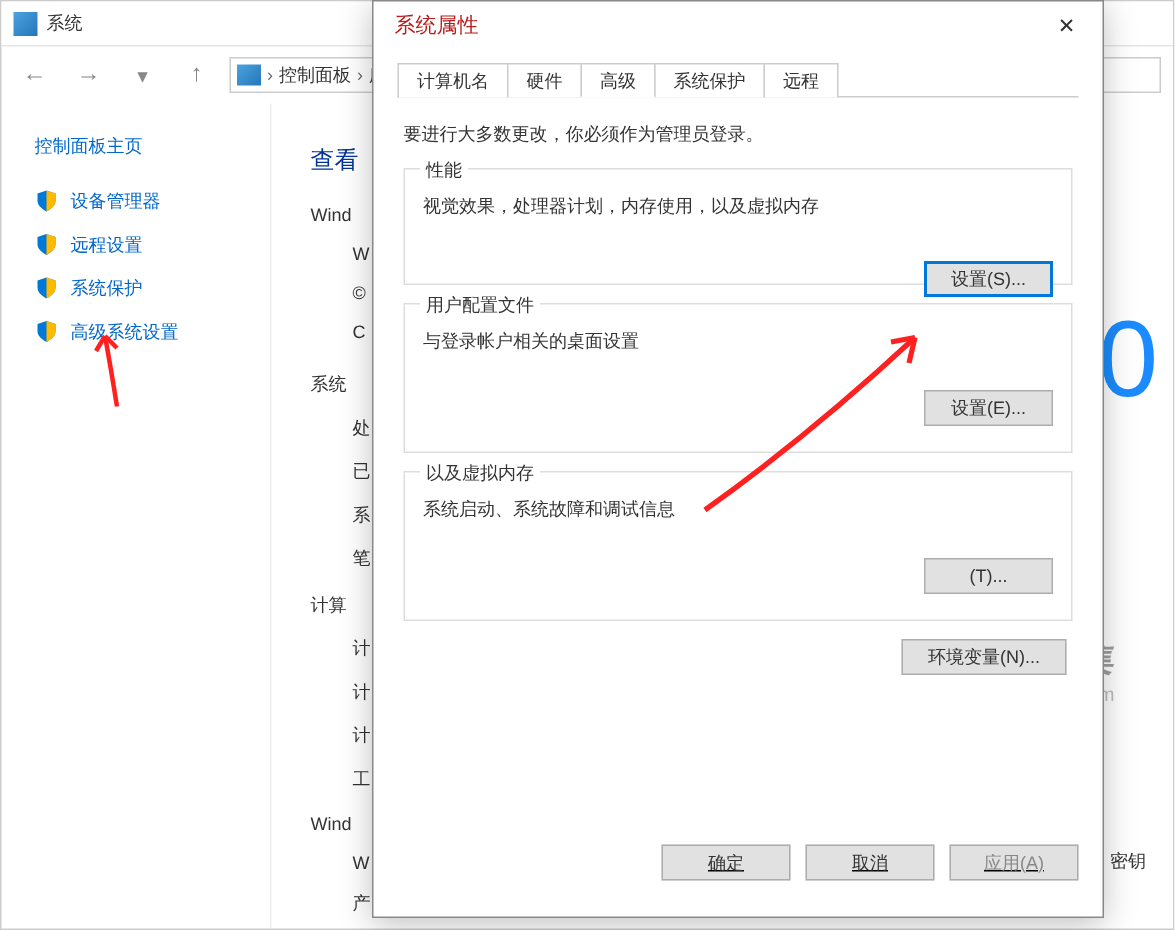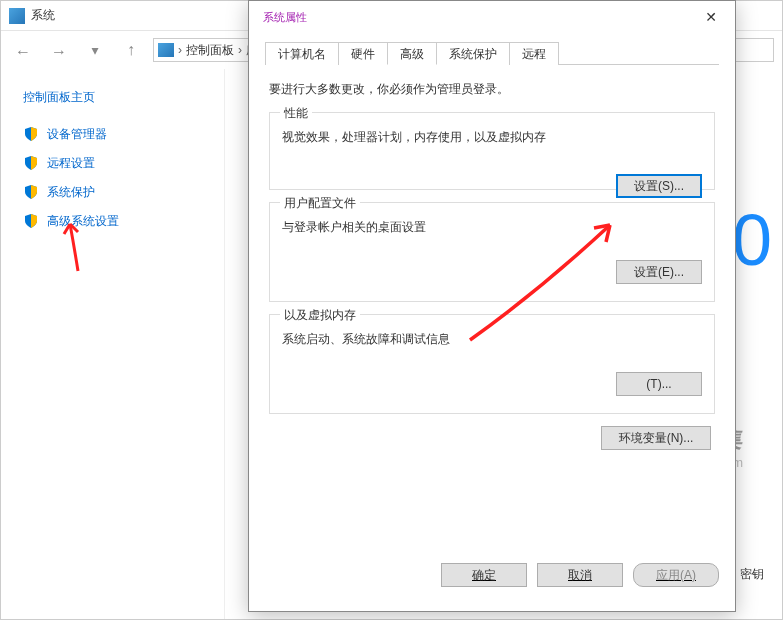--- a/index.html
+++ b/index.html
@@ -10,53 +10,53 @@
     .sys-titlebar { height: 30px; border-bottom: 1px solid #e5e5e5; display: flex; align-items: center; padding: 0 8px; background: #fff; }
     .sys-title-icon { width: 16px; height: 16px; background: linear-gradient(135deg,#4aa3df,#2676b8); margin-right: 6px; }
     .sys-title { color: #333; }
     .sys-nav { height: 38px; display: flex; align-items: center; padding: 0 8px; gap: 8px; }
     .nav-arrow { width: 28px; height: 28px; display: flex; align-items: center; justify-content: center; color: #888; font-size: 16px; }
     .breadcrumb-bar { flex: 1; border: 1px solid #ccc; height: 24px; display: flex; align-items: center; padding: 0 4px; gap: 4px; background: #fff; }
     .bc-icon { width: 16px; height: 14px; background: linear-gradient(135deg,#4aa3df,#2676b8); }
     .bc-seg { color: #333; }
     .bc-sep { color: #666; }
     .sys-body { display: flex; height: calc(100% - 68px); }
-    .sys-sidebar { width: 224px; padding: 20px 0 0 22px; border-right: 1px solid #eee; }
+    .sys-sidebar { width: 180px; padding: 20px 0 0 22px; border-right: 1px solid #eee; }
     .sidebar-home { color: #0066cc; margin-bottom: 20px; display: block; }
     .sidebar-link { display: flex; align-items: flex-start; margin-bottom: 12px; gap: 8px; color: #0066cc; }
     .shield-icon { width: 16px; height: 16px; }
     .sys-main { flex: 1; padding: 28px 0 0 26px; position: relative; }
     .main-heading { color: #003399; font-size: 16px; font-weight: normal; margin-bottom: 18px; }
     .main-label { color: #333; margin-bottom: 12px; display: block; }
     .main-indent { margin-left: 28px; }
     .big-0 { position: absolute; right: 10px; top: 130px; font-size: 72px; color: #1a8cff; font-weight: 300; }
     
     
     .watermark { position: absolute; right: 40px; bottom: 150px; opacity: 0.95; pointer-events: none; }
     .wm-arrow { width: 36px; height: 36px; }
     .wm-text { font-size: 24px; color: #999; font-weight: bold; font-style: italic; letter-spacing: 1px; }
     
     
     .dialog { position: absolute; top: 0; left: 248px; width: 488px; height: 612px; background: #fff; border: 1px solid #888; box-shadow: 0 4px 20px rgba(0,0,0,0.25); }
     .dlg-titlebar { height: 32px; display: flex; align-items: center; justify-content: space-between; padding: 0 4px 0 14px; }
-    .dlg-title { color: #a21caf; font-size: 11px; }
+    .dlg-title { color: #b91c1c; font-size: 14px; }
     .dlg-close { width: 40px; height: 28px; display: flex; align-items: center; justify-content: center; font-size: 14px; color: #333; }
     .dlg-body { padding: 8px 16px 0 16px; height: calc(100% - 80px); }
     .tabs { display: flex; border-bottom: 1px solid #ccc; height: 24px; position: relative; }
     .tab { padding: 3px 12px; border: 1px solid #ccc; border-bottom: none; background: #fff; margin-right: -1px; color: #333; font-size: 12px; position: relative; top: 1px; height: 23px; }
     .tab.active { background: #fff; z-index: 2; border-bottom: 1px solid #fff; }
     .tab-content { padding: 16px 4px 0 4px; }
     .intro { margin-bottom: 14px; color: #333; }
     .group { border: 1px solid #ddd; padding: 10px 12px 12px 12px; margin-bottom: 12px; position: relative; }
     .group-title { position: absolute; top: -8px; left: 10px; background: #fff; padding: 0 4px; color: #333; }
     .group-desc { margin: 6px 0 12px 0; color: #333; }
     .group-btn-row { text-align: right; }
     .btn { min-width: 86px; height: 24px; border: 1px solid #adadad; background: #e1e1e1; padding: 0 12px; font-size: 12px; color: #333; cursor: default; }
     .btn.highlighted { border: 2px solid #0078d7; }
-    .btn.disabled { color: #888; border-radius: 10px; }
+    .btn.disabled { color: #888; }
     .env-row { text-align: right; padding: 0 4px 10px 4px; }
     .dlg-buttons { height: 48px; display: flex; align-items: flex-start; justify-content: flex-end; gap: 10px; padding: 0 16px; text-decoration: underline; }
     
     
     .red-arrow { position: absolute; pointer-events: none; }
     .arrow1 { left: 56px; top: 216px; width: 30px; height: 60px; }
     .arrow2 { left: 450px; top: 210px; width: 180px; height: 140px; }
     
     
     .peek-text { position: absolute; right: 18px; bottom: 36px; color: #333; }

